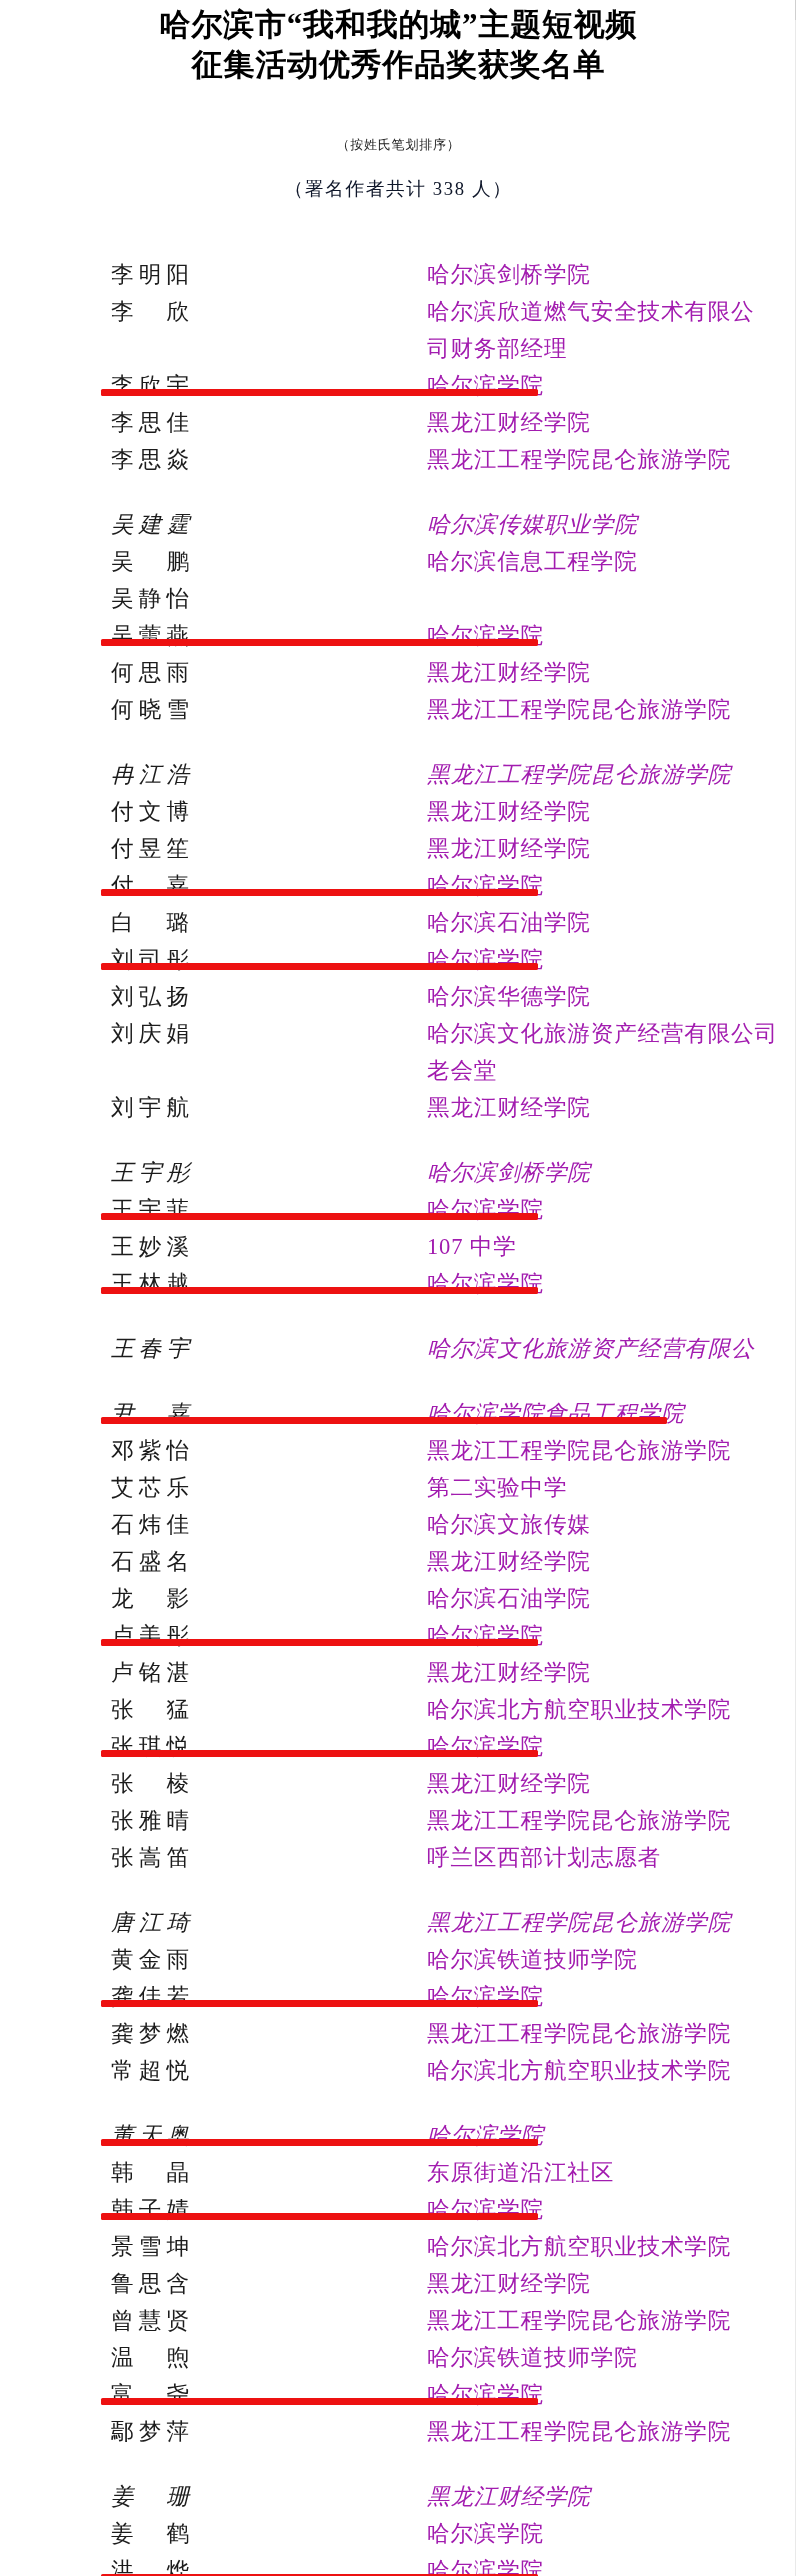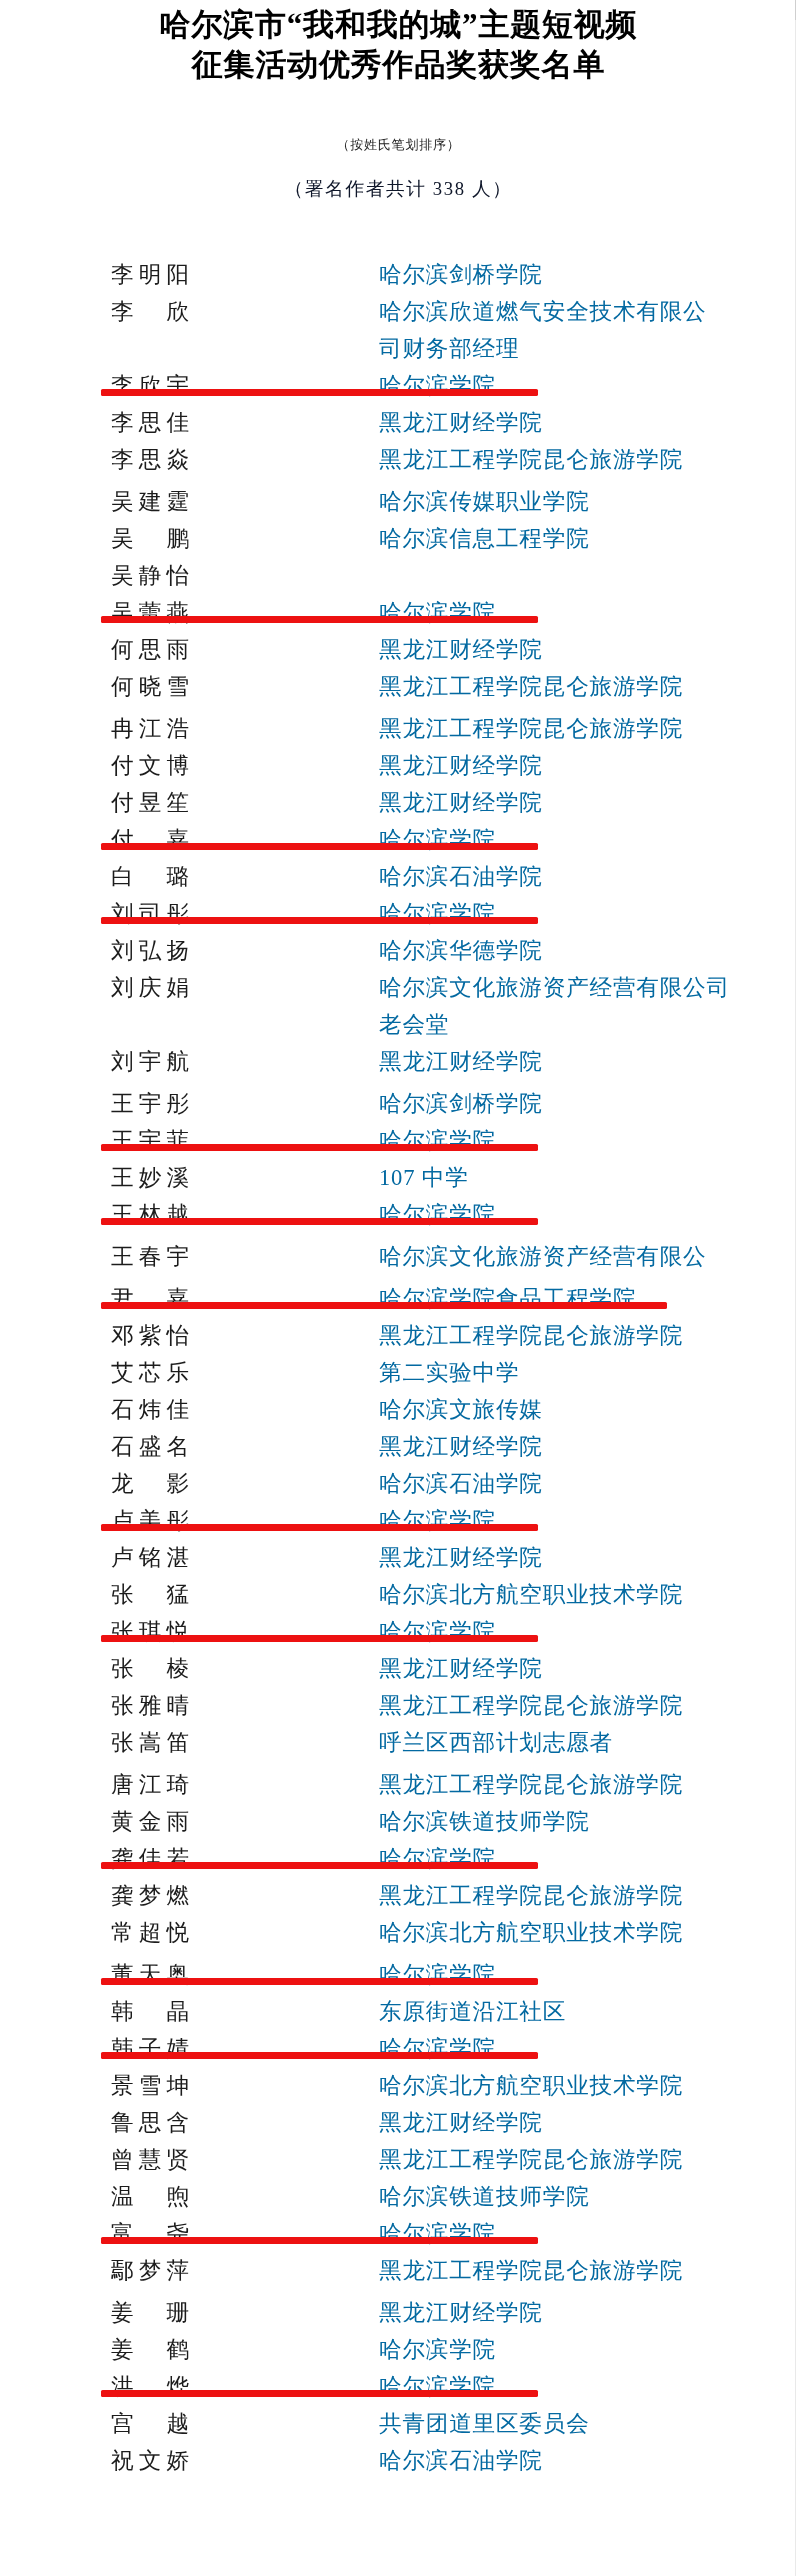--- a/index.html
+++ b/index.html
@@ -14,30 +14,30 @@
   }
   .subtitle{
     text-align:center;font-size:13px;color:#222;letter-spacing:0.8px;margin-top:51px;
   }
   .subtitle2{
     text-align:center;font-size:18.7px;color:#0f172a;letter-spacing:1.6px;margin-top:22px;
   }
   .list{margin-top:54px;}
   .row{
     position:relative;min-height:37px;box-sizing:border-box;
-    padding-left:111px;display:flex;align-items:flex-start;
-  }
-  .row.gap{margin-top:5px;}
+    padding-left:111px;display:flex;align-items:flex-start;gap:48px;
+  }
+  .row.gap{margin-top:28px;font-style:italic;}
   .name{
     width:78px;font-size:22.6px;line-height:37px;color:#1c1c1c;
     text-align:justify;text-align-last:justify;
   }
   .org{
     margin-left:190px;width:366px;font-size:22.6px;line-height:37px;
-    letter-spacing:0.8px;color:#0369a1;white-space:pre-line;
+    letter-spacing:0.8px;color:#a21caf;white-space:pre-line;
   }
   .uline{
     position:absolute;left:101px;top:22px;width:437px;height:7px;
     border-radius:1.6px;
   }
   .uline.wide{width:566px;}
   .right-line{
     position:absolute;top:0;right:0.8px;width:1.6px;height:2576px;background:#e9e9e9;
   }
   .right-thumb{

